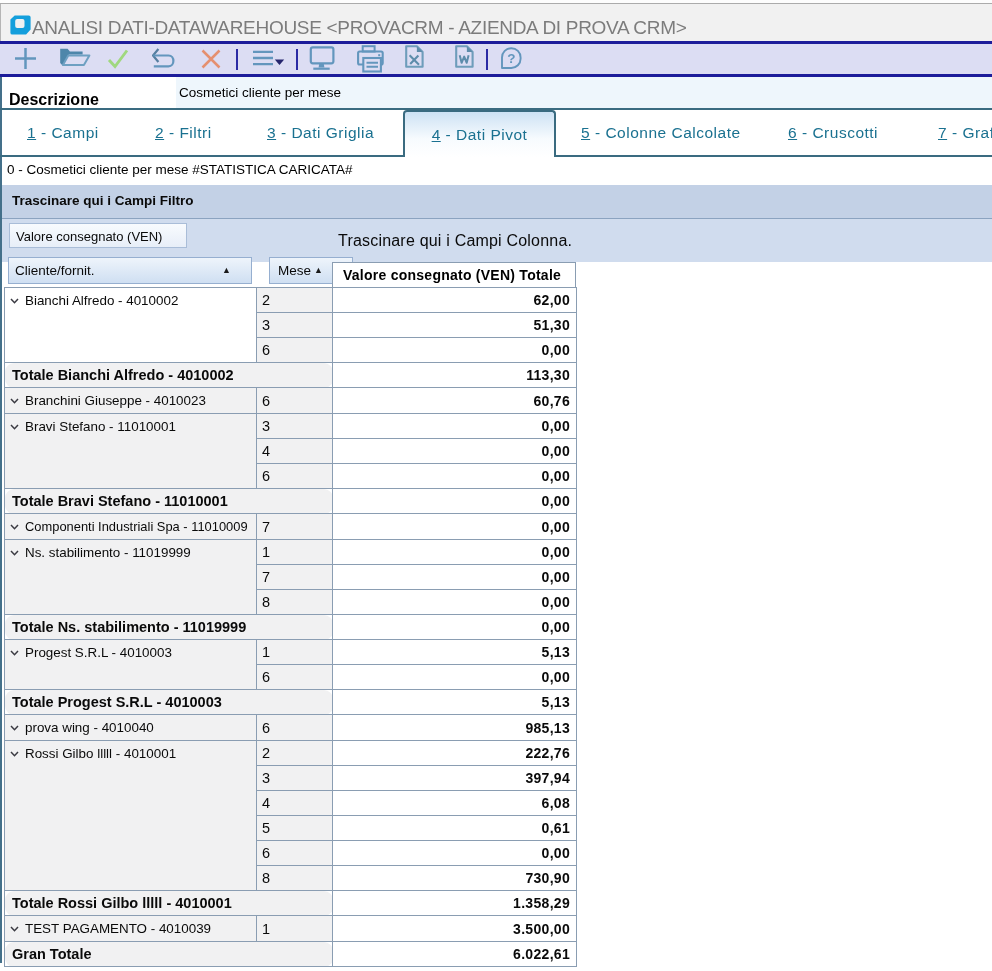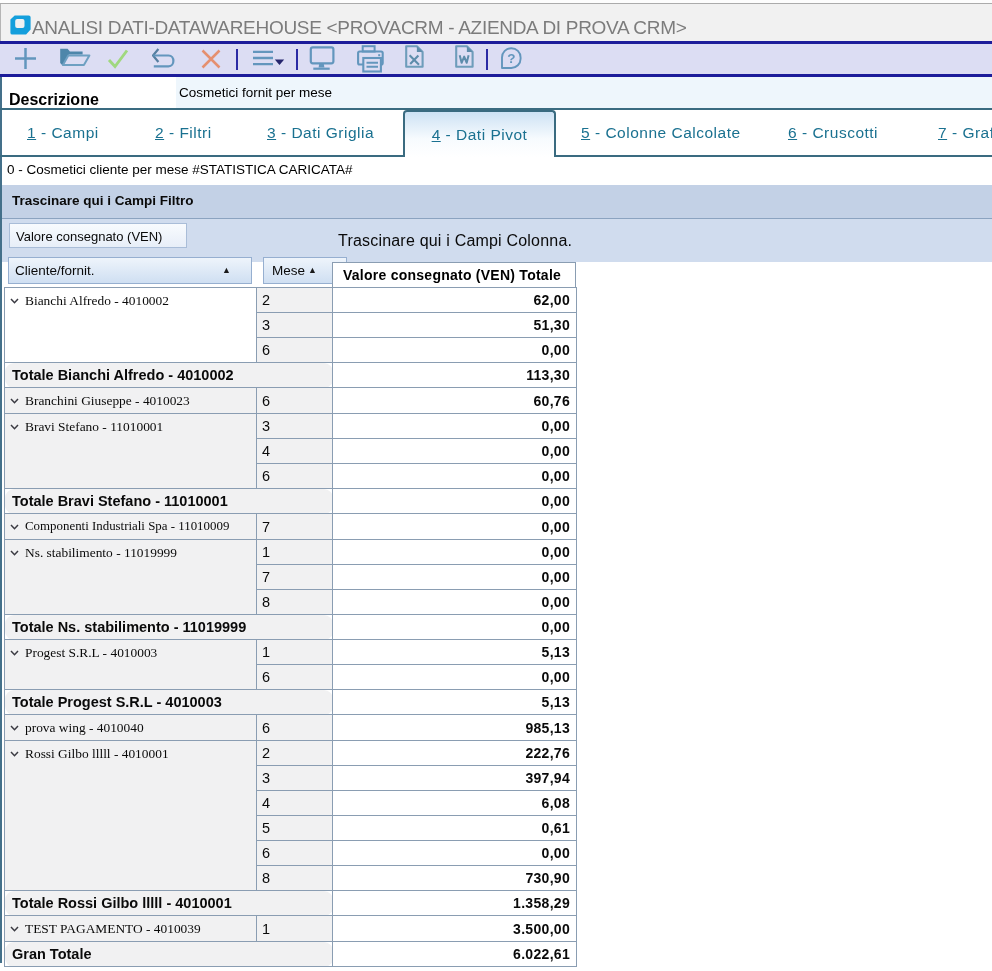--- a/index.html
+++ b/index.html
@@ -40,30 +40,30 @@
 #band2 { position:absolute; left:0; top:219px; width:992px; height:43px; background:#d0dcee; border-left:2px solid #44708a; }
 #valbtn { position:absolute; left:7px; top:4px; width:178px; height:25px; background:linear-gradient(#f8fbfe, #e7eef8); border:1px solid #a9bdd8; font-size:13px; color:#0a0a0a; padding:5px 0 0 6px; }
 #colmsg { position:absolute; left:336px; top:13px; font-size:16px; letter-spacing:0.2px; color:#0a0a0a; }
 
 
 #hdrarea { position:absolute; left:0; top:257px; width:992px; height:30px; border-left:2px solid #44708a; }
 .fieldbtn { position:absolute; top:0px; height:27px; background:linear-gradient(#eef4fb, #cfdff2); border:1px solid #96afd0; font-size:13.5px; color:#0a0a0a; }
 #btn-cliente { left:6px; width:244px; }
 #btn-cliente .t { position:absolute; left:6px; top:5px; }
 #btn-cliente .arr { position:absolute; left:213px; top:7px; }
-#btn-mese { left:261px; width:84px; }
+#btn-mese { left:267px; width:84px; }
 #btn-mese .t { position:absolute; left:8px; top:5px; }
 #btn-mese .arr { position:absolute; left:44px; top:7px; }
 .arr { font-size:9px; color:#1a1a1a; }
 #valhdr { position:absolute; left:332px; top:262px; width:244px; height:26px; background:#fff; border:1px solid #8a9db2; font-weight:bold; font-size:14px; letter-spacing:0.25px; color:#000; padding:4px 0 0 10px; }
 
 
 #tbl { position:absolute; left:4px; top:287px; border-collapse:collapse; table-layout:fixed; width:572px; }
 #tbl td { border:1px solid #8a9db2; font-size:13.4px; color:#0a0a0a; height:25px; padding:0; overflow:hidden; white-space:nowrap; }
-#tbl td.name { width:252px; background:#f1f1f2; vertical-align:top;font-family:Liberation Serif, serif; }
+#tbl td.name { width:252px; background:#f1f1f2; vertical-align:top; }
 #tbl td.name .in { display:flex; align-items:center; height:25px; padding-left:5px; }
 #tbl td.name svg { }
 #tbl td.name.sm .in span { font-size:12.9px; }
 #tbl td.name svg { margin-right:6px; margin-top:1px; flex:0 0 auto; }
 #tbl td.white { background:#ffffff; }
 #tbl td.mese { width:76px; background:#f1f1f2; padding-left:5px; font-size:14.5px; }
 #tbl td.val { width:243px; background:#ffffff; text-align:right; padding-right:6px; font-weight:bold; font-size:14px; letter-spacing:0.3px; }
 #tbl td.tot { background:#f1f1f2; font-weight:bold; font-size:14.5px; padding-left:7px;border-radius:9px; }
 #tbl { border-left:1px solid #c8d0da; }
 
@@ -129,21 +129,21 @@
     <div class="sep" style="left:486px"></div>
     <svg class="ticon" style="left:500px" width="23" height="23" viewBox="0 0 23 23">
         <path d="M2 21 V10.5 A9.3 9.3 0 0 1 20.6 10.5 V11.7 A9.3 9.3 0 0 1 11.3 21 Z" stroke="#6396bd" stroke-width="1.9" fill="none" stroke-linejoin="round"></path>
         <text x="11.4" y="15.6" font-size="13.5" font-weight="bold" fill="#6396bd" text-anchor="middle" font-family="Liberation Sans">?</text>
       </svg>
   </div>
 
   <div id="descr">
     <div id="descrfield"></div>
     <span class="lbl">Descrizione</span>
-    <span class="val">Cosmetici fornit per mese</span>
+    <span class="val">Cosmetici cliente per mese</span>
   </div>
 
   <div id="tabline-top"></div>
   <div id="tabstrip">
     <span class="tab" style="left:25px"><u>1</u> - Campi</span>
     <span class="tab" style="left:153px"><u>2</u> - Filtri</span>
     <span class="tab" style="left:265px"><u>3</u> - Dati Griglia</span>
     <span class="tab" style="left:579px"><u>5</u> - Colonne Calcolate</span>
     <span class="tab" style="left:786px"><u>6</u> - Cruscotti</span>
     <span class="tab" style="left:936px"><u>7</u> - Grafici</span>

